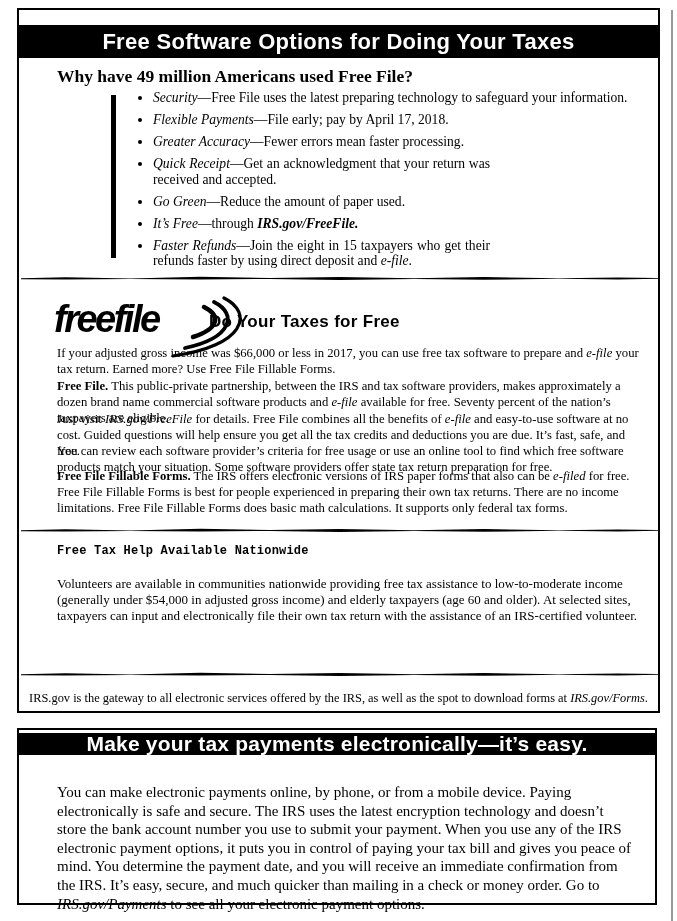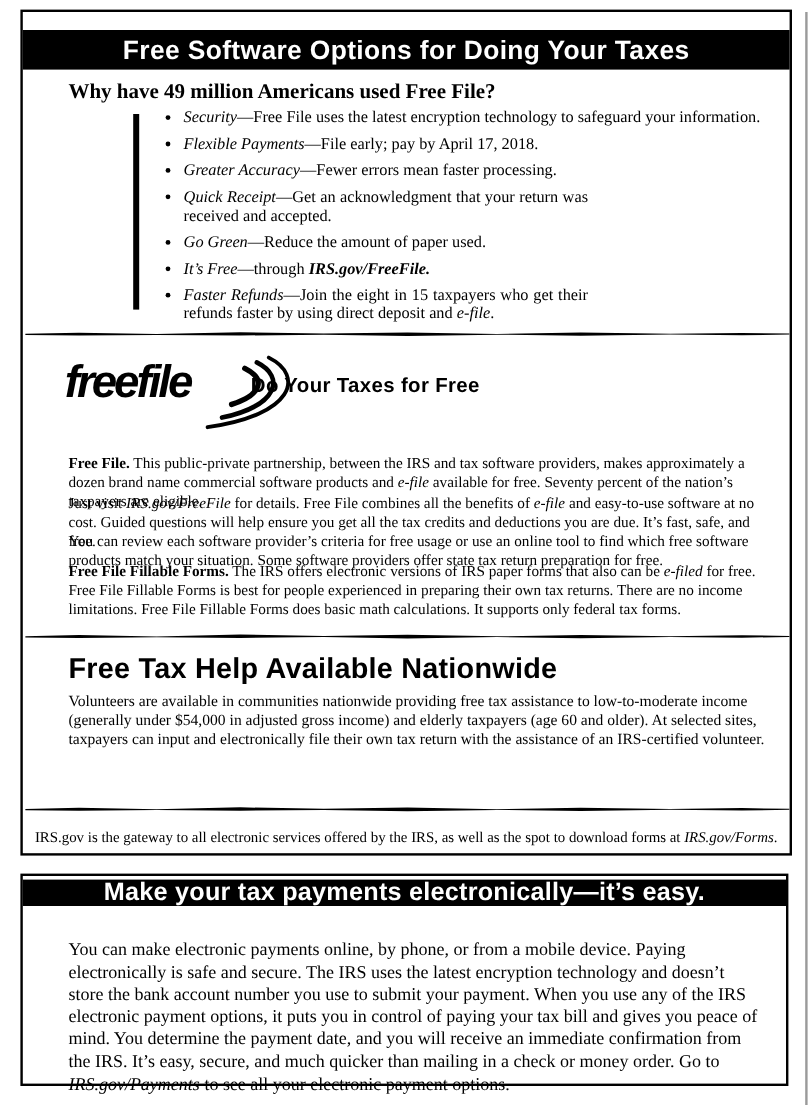--- a/index.html
+++ b/index.html
@@ -22,39 +22,39 @@
   .divider{left:2px;width:637px;height:6px;}
   #divider1{top:265px;}  #divider2{top:517px;}  #divider3{top:661px;}
   #logo{left:35px;top:286px;width:225px;height:64px;}
   #logo-text{position:absolute;left:0;top:2px;font-family:"Liberation Sans",sans-serif;
              font-weight:bold;font-style:italic;font-size:38px;letter-spacing:-2.5px;}
   #logo-swoosh{position:absolute;left:0;top:0;}
   #do-taxes-heading{left:190px;top:302px;font-size:17px;font-weight:bold;
                     font-family:"Liberation Sans",sans-serif;letter-spacing:.3px;}
   .para{left:38px;width:591px;font-size:12.7px;line-height:15.8px;}
   #p1{top:336px;} #p2{top:369px;} #p3{top:402px;} #p4{top:434px;} #p5{top:459px;}
-  #help-heading{left:38px;top:534px;font-size:24px;font-weight:bold;
-                font-family:Liberation Sans, sans-serif;letter-spacing:.2px;}
+  #help-heading{left:38px;top:534px;font-size:12px;font-weight:bold;
+                font-family:Liberation Mono, monospace;letter-spacing:.2px;}
   .para2{left:38px;width:585px;font-size:13px;line-height:16.2px;}
   #p6{top:566px;} #p7{top:611px;}
   #gateway-note{left:0;right:0;top:681px;text-align:center;font-size:12.4px;}
   #p8{left:38px;top:53px;width:579px;font-size:15px;line-height:18.6px;}
   #scan-edge-line{left:671px;top:10px;width:2px;height:911px;background:#9a9a9a;}
 </style>
 </head>
 <body>
 
 <div class="box" id="main-box">
   <div class="banner" id="banner1">Free Software Options for Doing Your Taxes</div>
 
   <div class="abs" id="why-heading">Why have 49 million Americans used Free File?</div>
 
   <div class="abs" id="bullet-bar"></div>
   <ul class="abs" id="bullet-list">
-    <li><span style="font-style: italic;">Security</span><span>—Free File uses the latest encryption technology to safeguard your information.</span></li>
+    <li><span style="font-style: italic;">Security</span><span>—Free File uses the latest preparing technology to safeguard your information.</span></li>
     <li><span style="font-style: italic;">Flexible Payments</span><span>—File early; pay by April 17, 2018.</span></li>
     <li><span style="font-style: italic;">Greater Accuracy</span><span>—Fewer errors mean faster processing.</span></li>
     <li class="w2"><span style="font-style: italic;">Quick Receipt</span><span>—Get an acknowledgment that your return was received and accepted.</span></li>
     <li><span style="font-style: italic;">Go Green</span><span>—Reduce the amount of paper used.</span></li>
     <li><span style="font-style: italic;">It’s Free</span><span>—through </span><span style="font-style: italic; font-weight: bold;">IRS.gov/FreeFile.</span></li>
     <li class="w2"><span style="font-style: italic;">Faster Refunds</span><span>—Join the eight in 15 taxpayers who get their refunds faster by using direct deposit and </span><span style="font-style: italic;">e-file</span><span>.</span></li>
   </ul>
 
   <svg class="abs divider" id="divider1" viewBox="0 0 640 6" preserveAspectRatio="none">
     <polygon fill="#000" points="0,3.2 45,2.2 110,3.4 180,1.8 250,3.0 320,2.0 395,3.3 465,2.1 540,3.2 600,2.4 640,3.0 640,3.8 600,4.4 540,3.8 465,4.8 395,3.9 320,5.0 250,3.9 180,4.6 110,4.1 45,4.6 0,4.2"></polygon>
@@ -63,20 +63,21 @@
   <div class="abs" id="logo">
     <span id="logo-text">freefile</span>
     <svg id="logo-swoosh" width="225" height="64" viewBox="0 0 225 64">
       <path d="M150,11 C168,20 164,33 139,41" fill="none" stroke="#000" stroke-width="4.5" stroke-linecap="round"></path>
       <path d="M160,6 C184,18 178,42 131,52" fill="none" stroke="#000" stroke-width="3.8" stroke-linecap="round"></path>
       <path d="M170,2 C200,17 191,50 119,60" fill="none" stroke="#000" stroke-width="3.2" stroke-linecap="round"></path>
     </svg>
   </div>
   <div class="abs" id="do-taxes-heading">Do Your Taxes for Free</div>
 
+  <div class="abs para" id="p1"><span>If your adjusted gross income was $66,000 or less in 2017, you can use free tax software to prepare and </span><span style="font-style: italic;">e-file</span><span> your tax return. Earned more? Use Free File Fillable Forms.</span></div>
   <div class="abs para" id="p3"><span>Just visit </span><span style="font-style: italic;">IRS.gov/FreeFile</span><span> for details. Free File combines all the benefits of </span><span style="font-style: italic;">e-file</span><span> and easy-to-use software at no cost. Guided questions will help ensure you get all the tax credits and deductions you are due. It’s fast, safe, and free.</span></div>
   <div class="abs para" id="p2"><span style="font-weight: bold;">Free File.</span><span> This public-private partnership, between the IRS and tax software providers, makes approximately a dozen brand name commercial software products and </span><span style="font-style: italic;">e-file</span><span> available for free. Seventy percent of the nation’s taxpayers are eligible.</span></div>
   <div class="abs para" id="p4"><span>You can review each software provider’s criteria for free usage or use an online tool to find which free software products match your situation. Some software providers offer state tax return preparation for free.</span></div>
   <div class="abs para" id="p5"><span style="font-weight: bold;">Free File Fillable Forms.</span><span> The IRS offers electronic versions of IRS paper forms that also can be </span><span style="font-style: italic;">e-filed</span><span> for free. Free File Fillable Forms is best for people experienced in preparing their own tax returns. There are no income limitations. Free File Fillable Forms does basic math calculations. It supports only federal tax forms.</span></div>
 
   <svg class="abs divider" id="divider2" viewBox="0 0 640 6" preserveAspectRatio="none">
     <polygon fill="#000" points="0,3.2 45,2.2 110,3.4 180,1.8 250,3.0 320,2.0 395,3.3 465,2.1 540,3.2 600,2.4 640,3.0 640,3.8 600,4.4 540,3.8 465,4.8 395,3.9 320,5.0 250,3.9 180,4.6 110,4.1 45,4.6 0,4.2"></polygon>
   </svg>
 
   <div class="abs" id="help-heading">Free Tax Help Available Nationwide</div>

